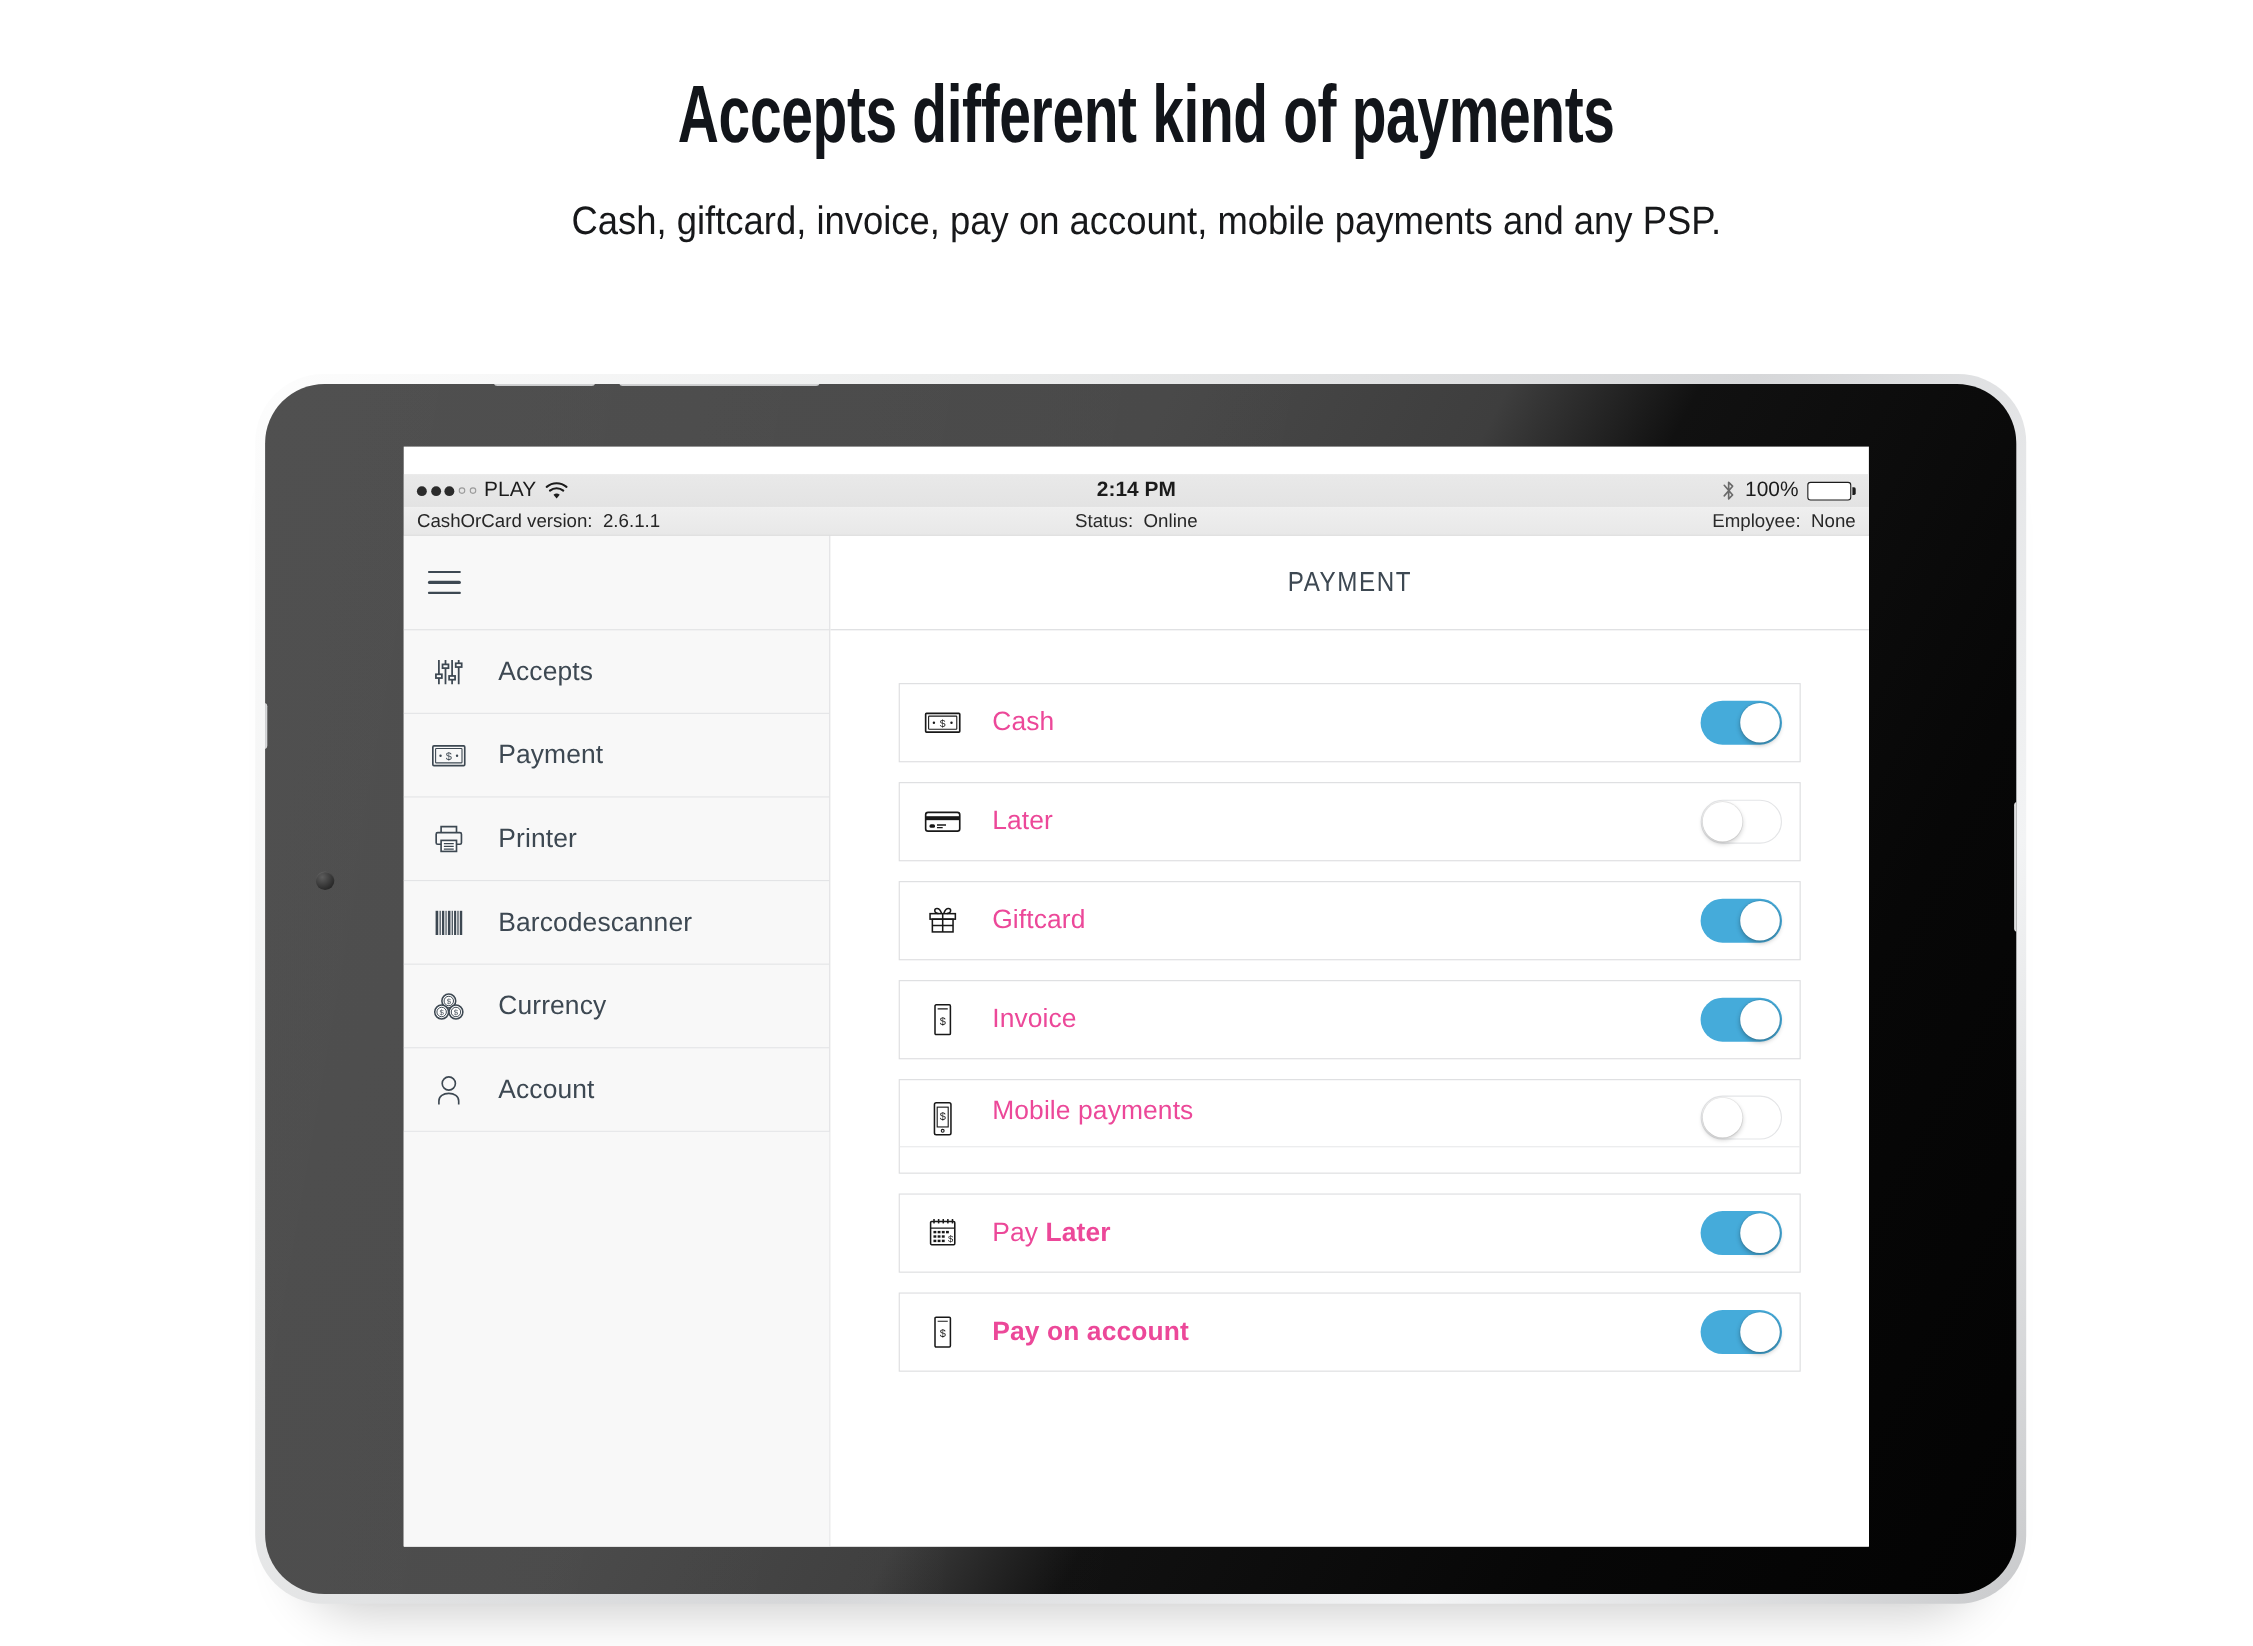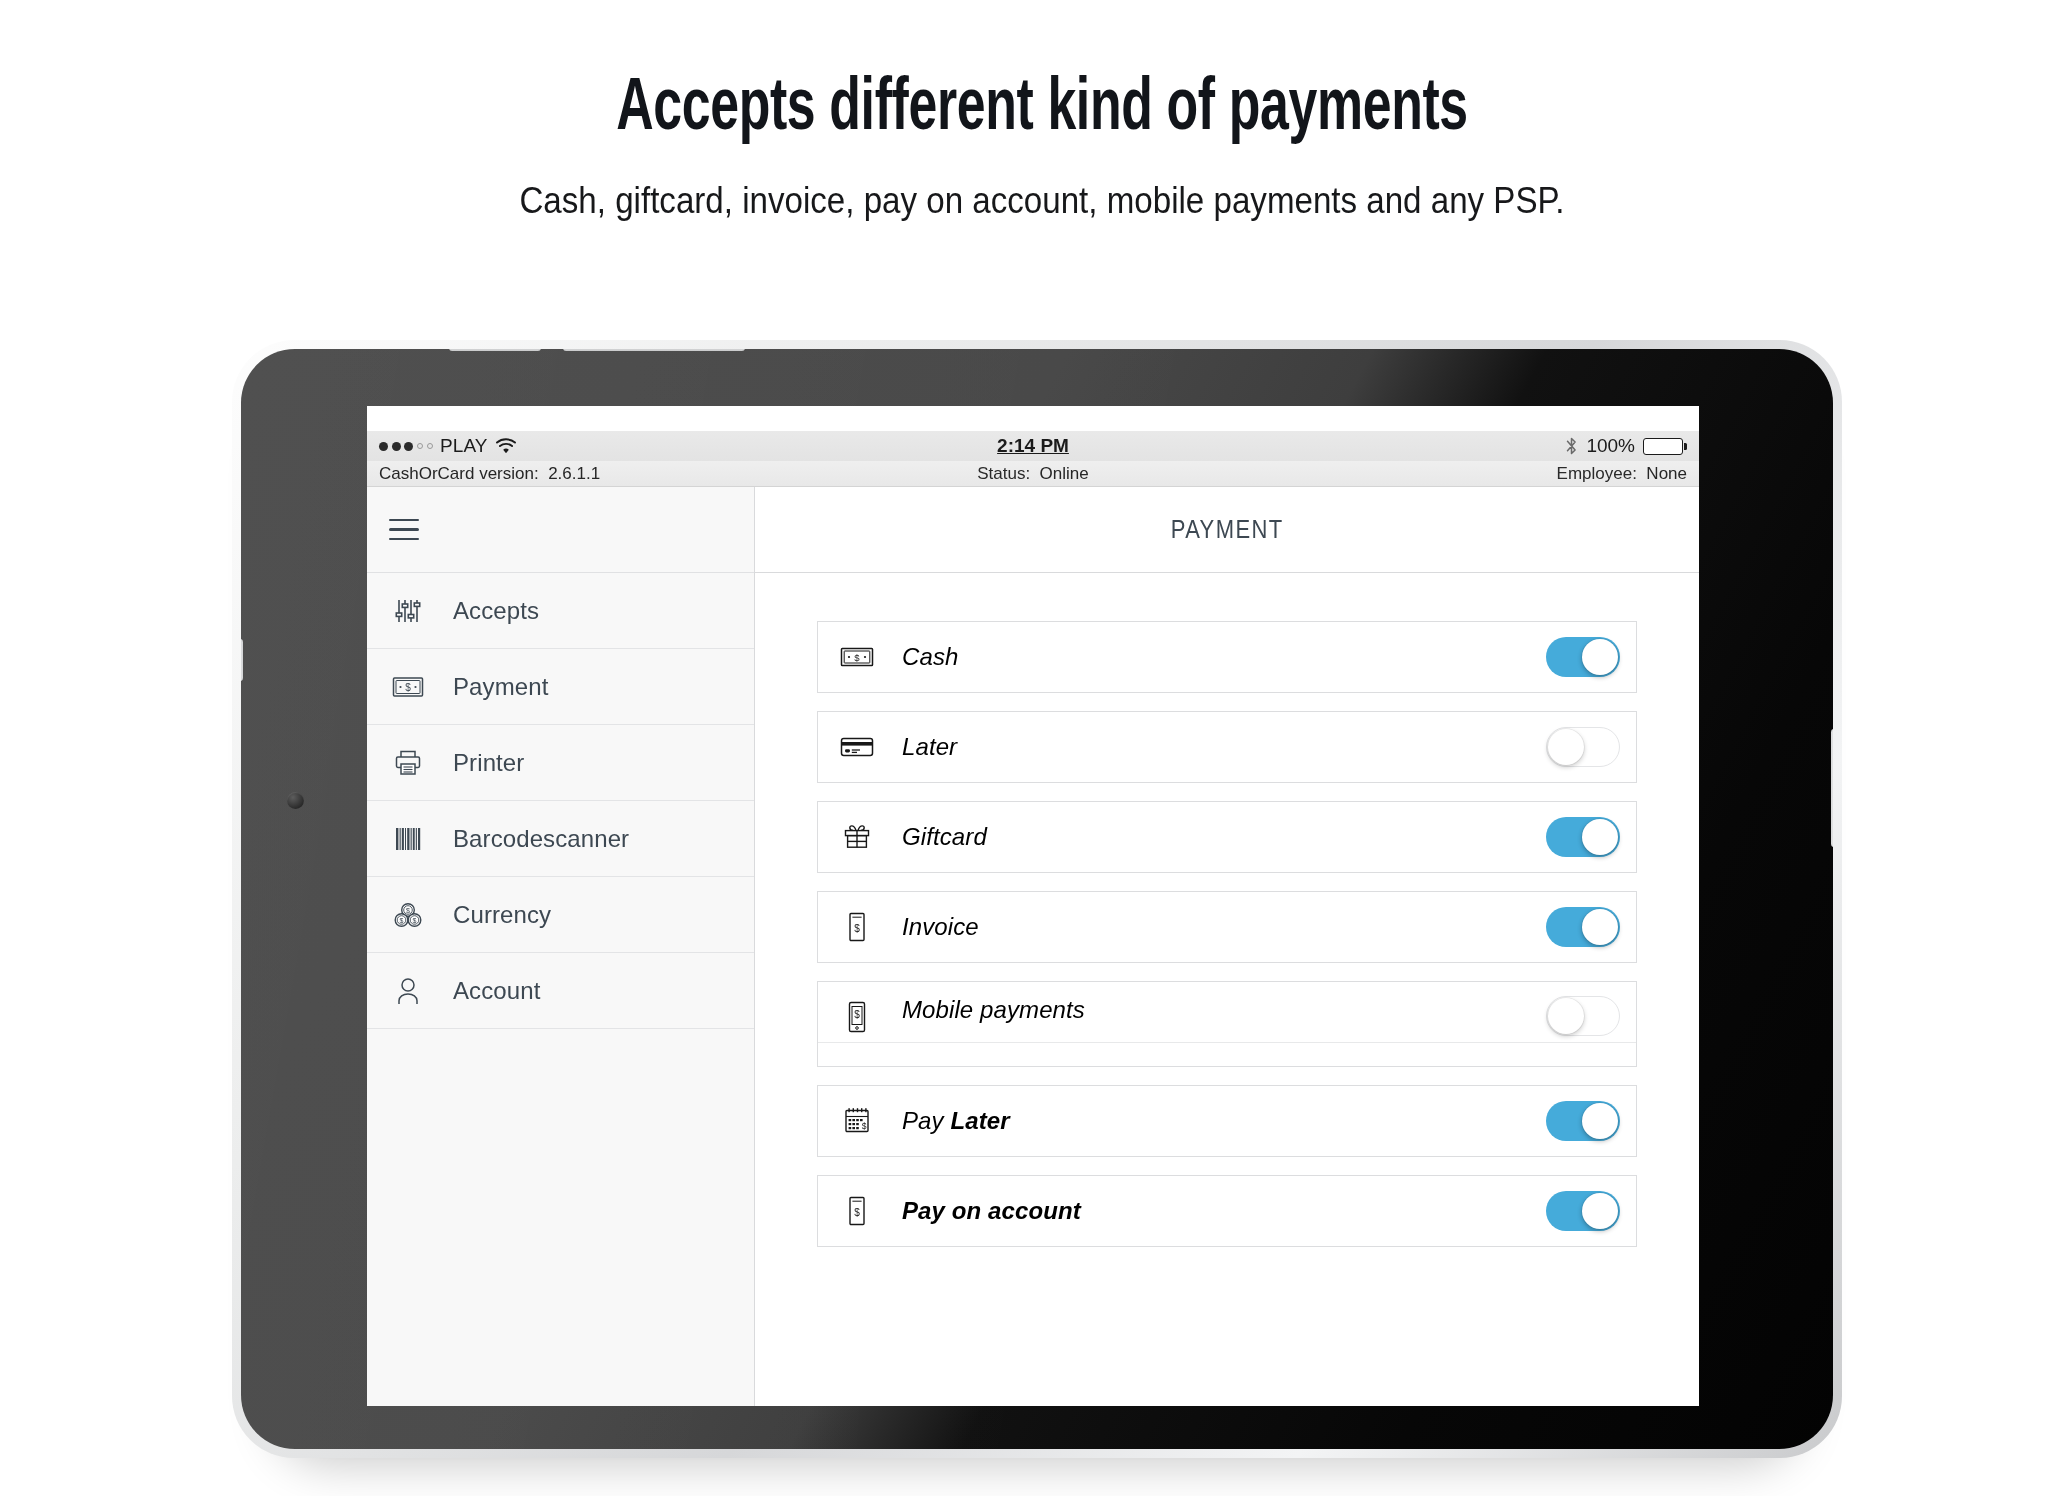--- a/index.html
+++ b/index.html
@@ -143,21 +143,21 @@
     flex: 0 0 auto;
     margin-top: 25px;
   }
   .sb-left { display: flex; align-items: center; gap: 7px; }
   .signal-dots { display: flex; align-items: center; gap: 3.5px; }
   .dot { width: 9px; height: 9px; border-radius: 50%; background:#2b2b2b; }
   .dot.off { background: transparent; border: 1.4px solid #9a9a9a; width: 6.5px; height: 6.5px; }
   .carrier { font-size: 19px; letter-spacing: 0.1px; }
   .sb-center {
     position: absolute; left: 0; right: 0; text-align: center;
-    font-size: 19px; font-weight: 600; pointer-events: none; text-decoration: underline;
+    font-size: 19px; font-weight: 600; pointer-events: none;
   }
   .sb-right { margin-left: auto; display: flex; align-items: center; gap: 8px; font-size: 19px; }
   .battery { display: flex; align-items: center; }
   .battery-body {
     width: 40px; height: 17px; border: 1.6px solid #1b1b1b; border-radius: 3px;
     padding: 1.6px; background: #fff;
   }
   .battery-fill { height: 100%; width: 100%; background: #1b1b1b; border-radius: 1px; }
   .battery-cap { width: 3px; height: 7px; background: #1b1b1b; border-radius: 0 1.5px 1.5px 0; margin-left: 1px; }
 
@@ -251,23 +251,22 @@
     border-bottom: 1px solid #e8e9ea;
   }
   .pay-ico {
     width: 42px; height: 42px;
     display: flex; align-items: center; justify-content: center;
     flex: 0 0 auto; color: #181818;
   }
   .pay-label {
     margin-left: 24px;
     font-size: 24px;
-    color: #000000;
+    color: #ec4899;
     letter-spacing: 0.1px;
-    font-style: italic;
   }
   .pay-label b { font-weight: 700; }
   .toggle {
     margin-left: auto;
     width: 74px; height: 40px;
     border-radius: 20px;
     position: relative;
     flex: 0 0 auto;
     cursor: pointer;
   }

